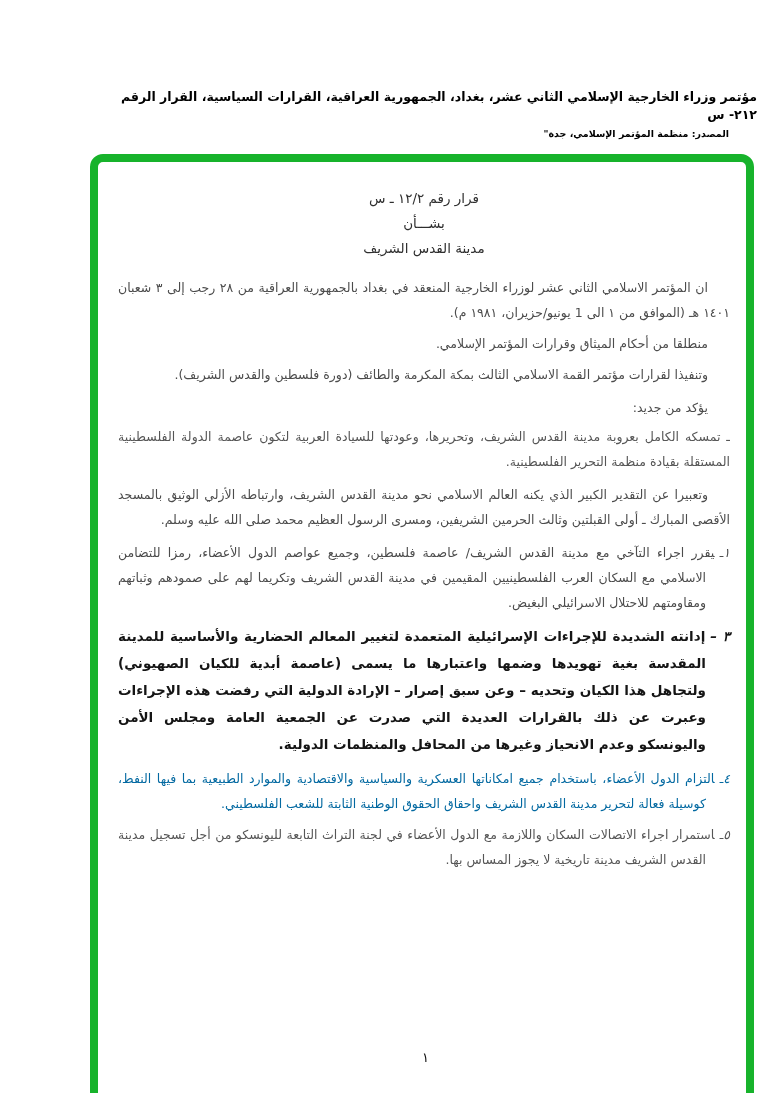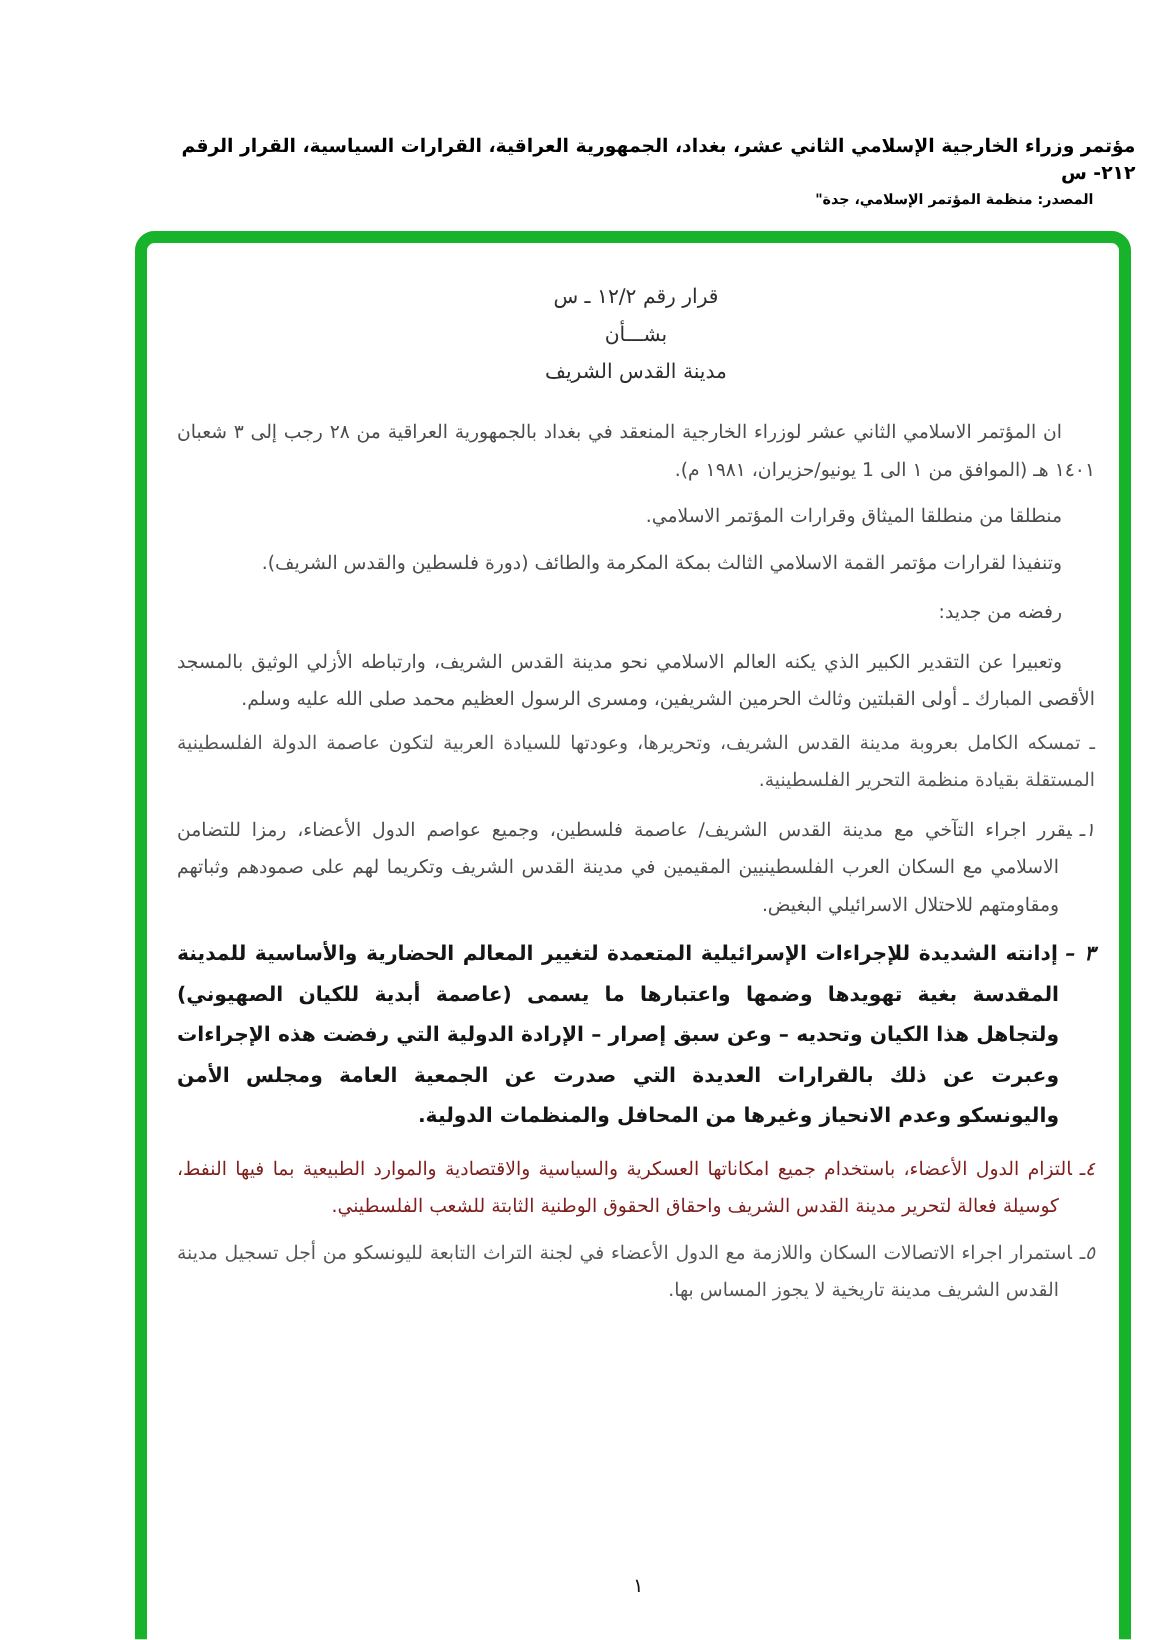--- a/index.html
+++ b/index.html
@@ -75,21 +75,21 @@
   }
   .p-indent { text-indent: 22px; }     
   .hang { padding-right: 24px; text-indent: -24px; }  
 
   .mt-lg { margin-top: 14px; }
   .mt-md { margin-top: 8px; }
   .mt-sm { margin-top: 6px; }
   .mt-xs { margin-top: 4px; }
 
   .tone-light  { color: #6f6f6f; }
-  .tone-faint  { color: #7f1d1d; }
+  .tone-faint  { color: #0369a1; }
   .tone-mid    { color: #565656; }
 
   .item-bold {
     font-weight: bold;
     color: #151515;
     font-size: 13.5px;
     line-height: 27px;
   }
   .item-num { margin-left: 5px; font-style: italic; }
 
@@ -117,29 +117,29 @@
     <div class="doc-body">
 
       <div class="title-block">
         <div>قرار رقم ١٢/٢ ـ س</div>
         <div>بشـــأن</div>
         <div>مدينة القدس الشريف</div>
       </div>
 
       <p class="para p-indent mt-lg">ان المؤتمر الاسلامي الثاني عشر لوزراء الخارجية المنعقد في بغداد بالجمهورية العراقية من ٢٨ رجب إلى ٣ شعبان ١٤٠١ هـ (الموافق من ١ الى 1 يونيو/حزيران، ١٩٨١ م).</p>
 
-      <p class="para p-indent mt-sm">منطلقا من منطلقا الميثاق وقرارات المؤتمر الاسلامي.</p>
+      <p class="para p-indent mt-sm">منطلقا من أحكام الميثاق وقرارات المؤتمر الإسلامي.</p>
 
       <p class="para p-indent mt-sm">وتنفيذا لقرارات مؤتمر القمة الاسلامي الثالث بمكة المكرمة والطائف (دورة فلسطين والقدس الشريف).</p>
 
-      <p class="para p-indent mt-md">رفضه من جديد:</p>
+      <p class="para p-indent mt-md">يؤكد من جديد:</p>
+
+      <p class="para mt-xs tone-mid">ـ تمسكه الكامل بعروبة مدينة القدس الشريف، وتحريرها، وعودتها للسيادة العربية لتكون عاصمة الدولة الفلسطينية المستقلة بقيادة منظمة التحرير الفلسطينية.</p>
 
       <p class="para p-indent mt-md">وتعبيرا عن التقدير الكبير الذي يكنه العالم الاسلامي نحو مدينة القدس الشريف، وارتباطه الأزلي الوثيق بالمسجد الأقصى المبارك ـ أولى القبلتين وثالث الحرمين الشريفين، ومسرى الرسول العظيم محمد صلى الله عليه وسلم.</p>
-
-      <p class="para mt-xs tone-mid">ـ تمسكه الكامل بعروبة مدينة القدس الشريف، وتحريرها، وعودتها للسيادة العربية لتكون عاصمة الدولة الفلسطينية المستقلة بقيادة منظمة التحرير الفلسطينية.</p>
 
       <p class="para hang mt-md">
         <span class="item-num">١ـ</span><span>يقرر اجراء التآخي مع مدينة القدس الشريف/ عاصمة فلسطين، وجميع عواصم الدول الأعضاء، رمزا للتضامن الاسلامي مع السكان العرب الفلسطينيين المقيمين في مدينة القدس الشريف وتكريما لهم على صمودهم وثباتهم ومقاومتهم للاحتلال الاسرائيلي البغيض.</span>
       </p>
 
 
       <p class="para hang mt-md item-bold">
         <span class="item-num">٣ –</span><span>إدانته الشديدة للإجراءات الإسرائيلية المتعمدة لتغيير المعالم الحضارية والأساسية للمدينة المقدسة بغية تهويدها وضمها واعتبارها ما يسمى (عاصمة أبدية للكيان الصهيوني) ولتجاهل هذا الكيان وتحديه – وعن سبق إصرار – الإرادة الدولية التي رفضت هذه الإجراءات وعبرت عن ذلك بالقرارات العديدة التي صدرت عن الجمعية العامة ومجلس الأمن واليونسكو وعدم الانحياز وغيرها من المحافل والمنظمات الدولية.</span>
       </p>
 

